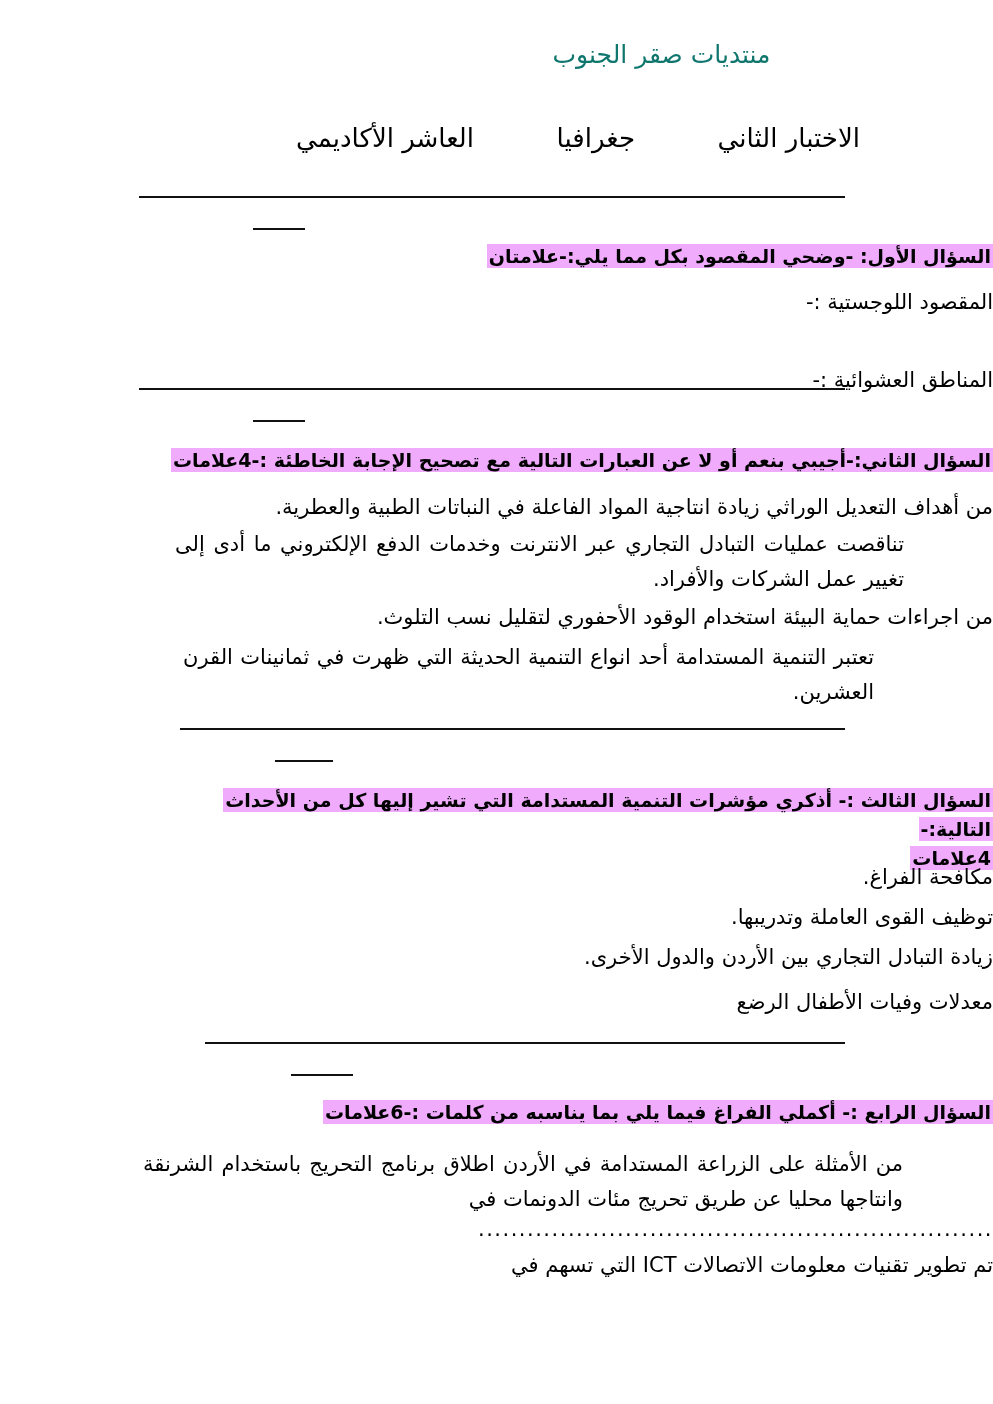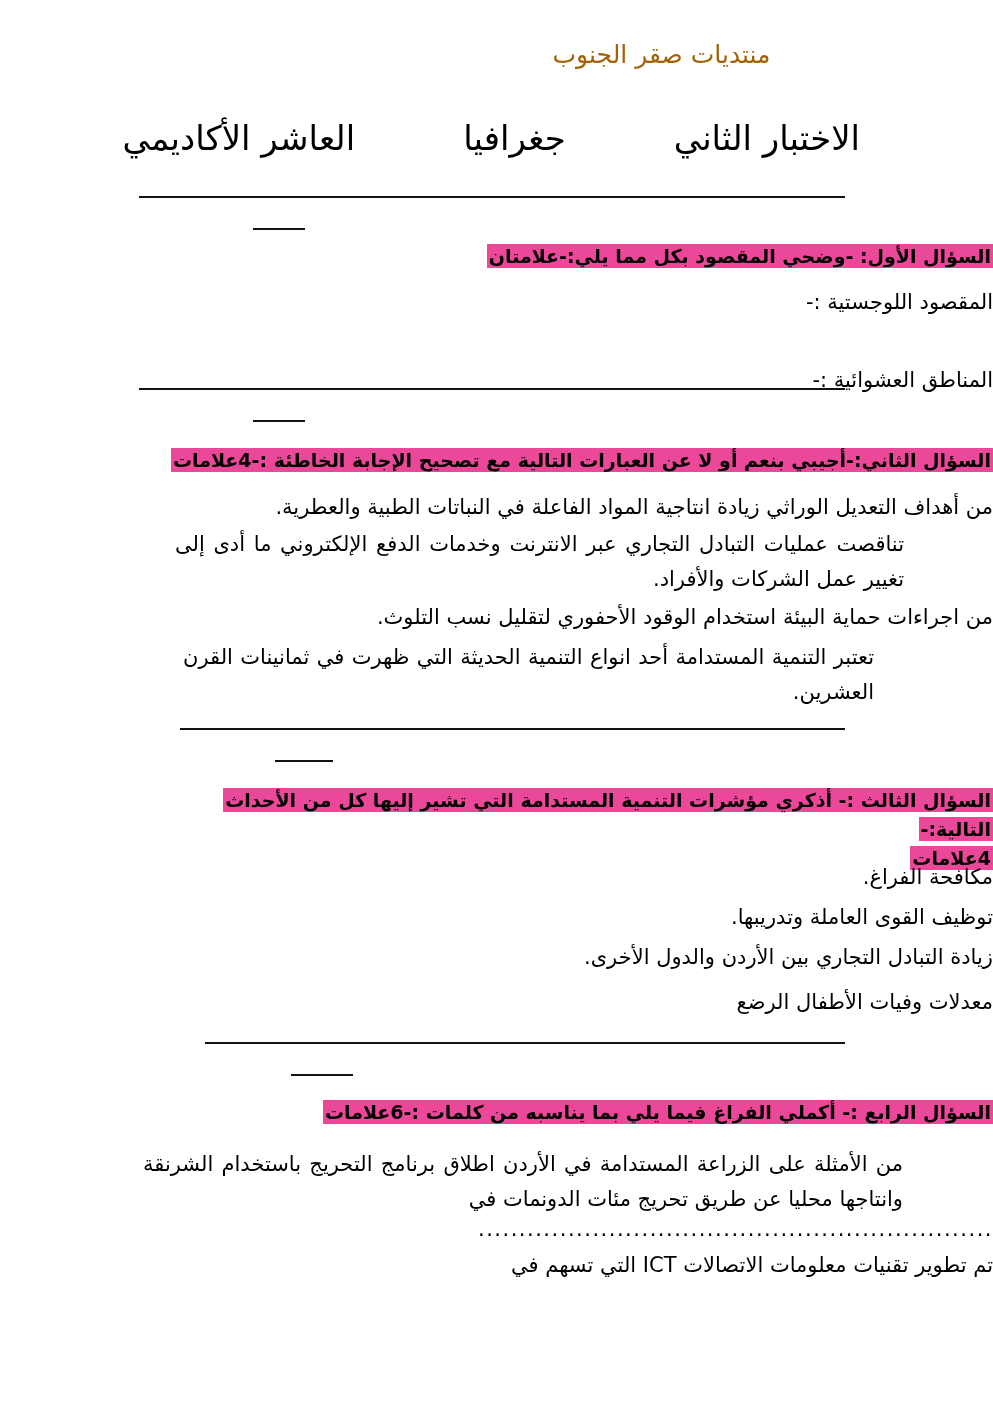--- a/index.html
+++ b/index.html
@@ -27,38 +27,38 @@
   
   .forum-banner {
     position: absolute;
     top: 40px;
     right: 0;
     left: 0;
     text-align: center;
     direction: rtl;
   }
   .forum-banner .forum-text {
-    color: #a16207;
+    color: #0f766e;
     font-size: 25px;
     line-height: 30px;
     font-family: "DejaVu Sans", "Liberation Sans", sans-serif;
     letter-spacing: 0px;
     display: inline-block;
     margin-right: -330px;
   }
 
   
   .exam-title {
     position: absolute;
     top: 118px;
     right: 133px;
     width: 730px;
     direction: rtl;
     text-align: right;
-    font-size: 34px;
+    font-size: 26px;
     line-height: 40px;
     white-space: pre;
   }
 
   
   .rule-wrap {
     position: absolute;
     left: 0;
     right: 0;
     direction: rtl;
@@ -79,21 +79,21 @@
   
   .q-header {
     position: absolute;
     direction: rtl;
     text-align: right;
     font-size: 19px;
     line-height: 29px;
     font-weight: bold;
   }
   .q-header .hl {
-    background: #ec4899;
+    background: #f0abfc;
     padding: 1px 2px;
     box-decoration-break: clone;
     -webkit-box-decoration-break: clone;
   }
 
   
   .q-item {
     position: absolute;
     direction: rtl;
     text-align: right;

